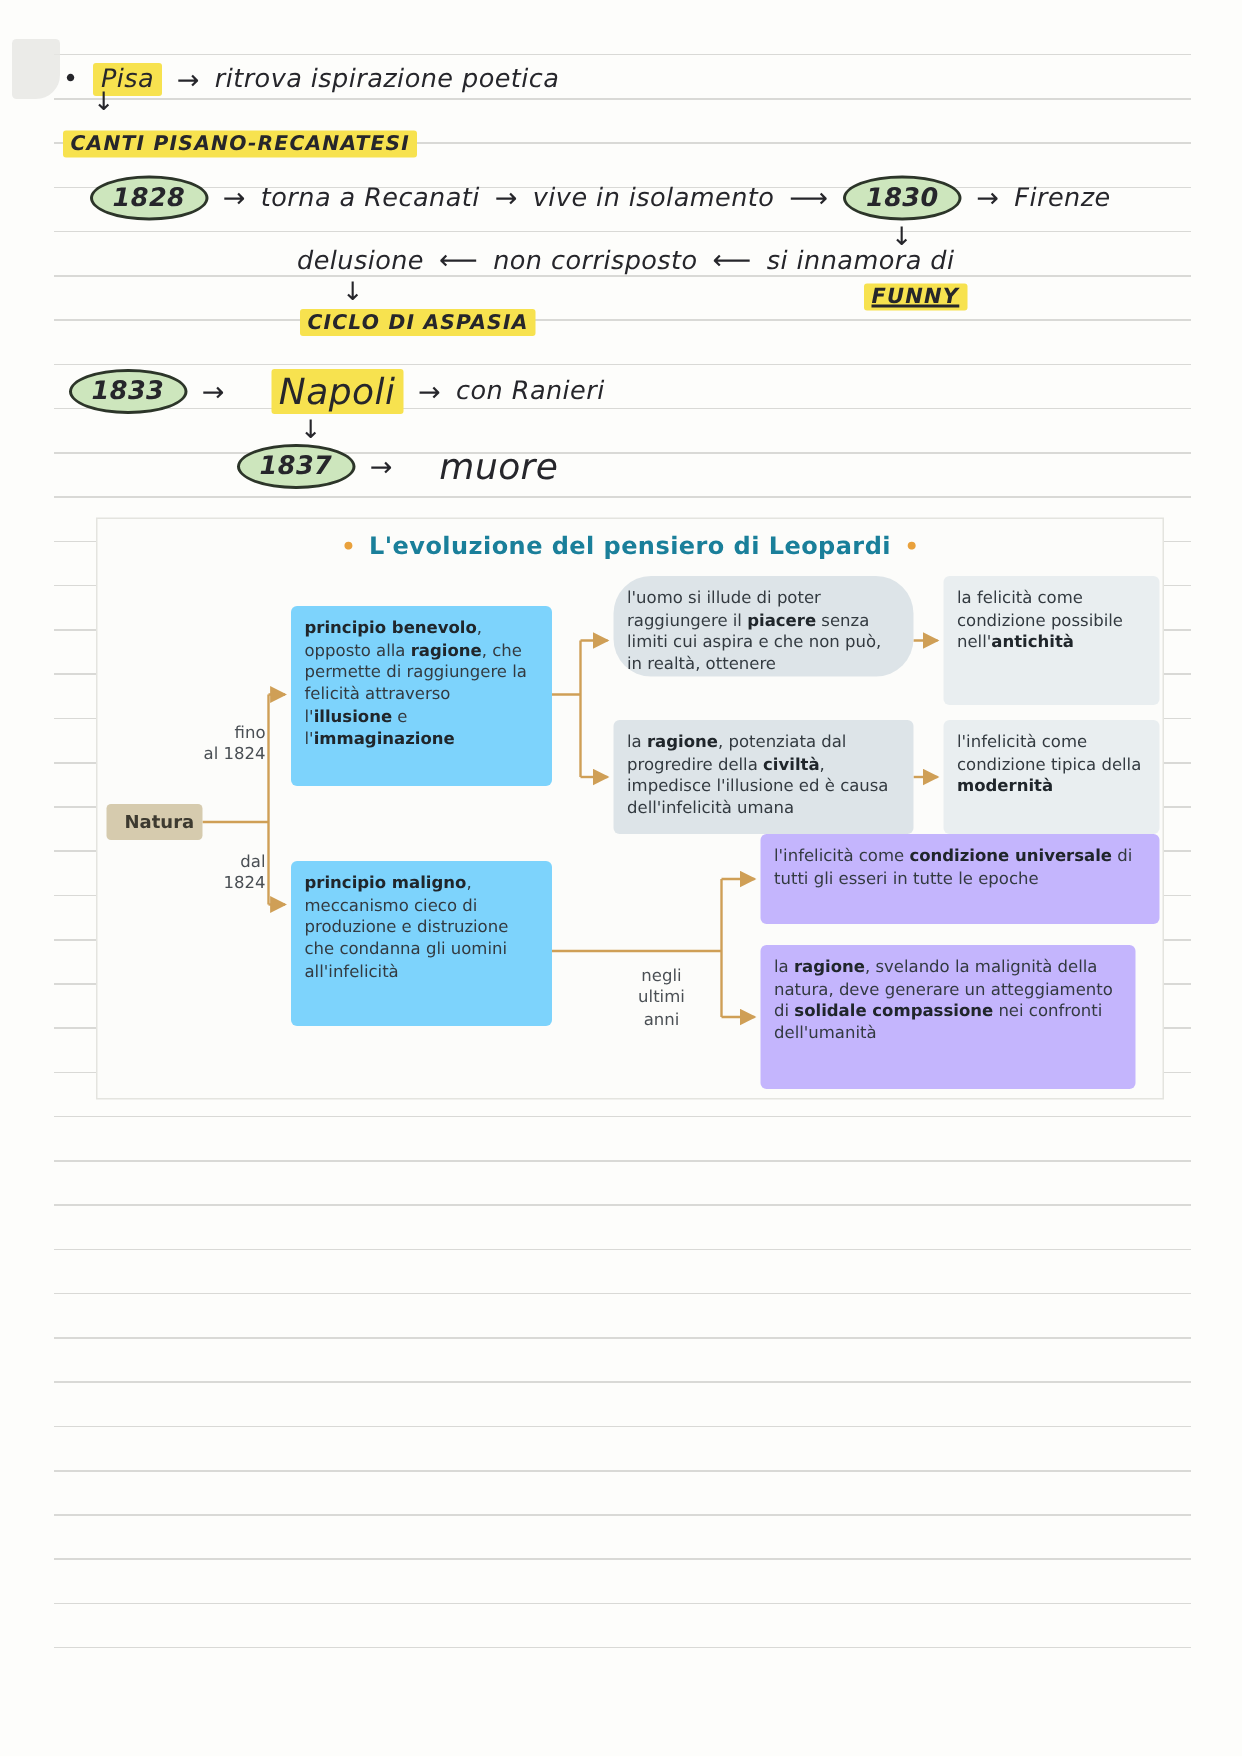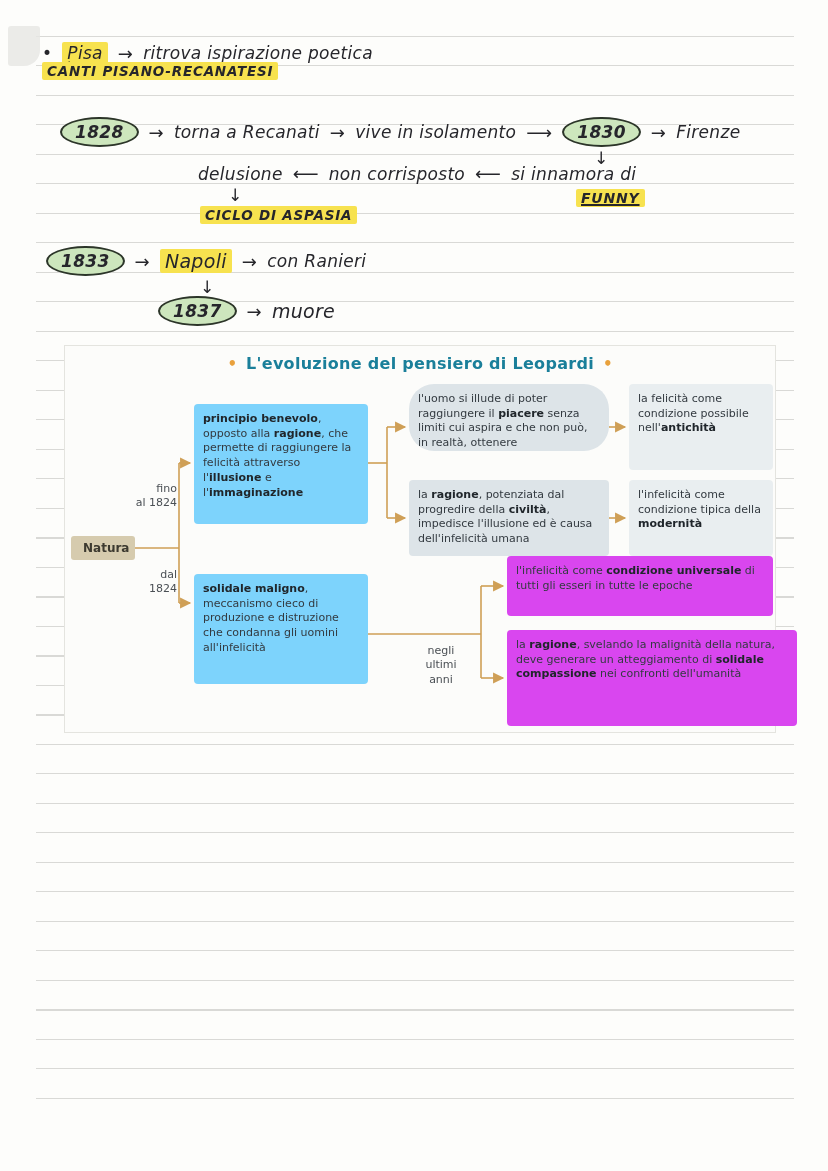--- a/index.html
+++ b/index.html
@@ -14,21 +14,21 @@
   .rules{
     position:absolute;left:36px;right:34px;top:36px;height:1074px;z-index:0;
     background-image:repeating-linear-gradient(to bottom,#d9d9d6 0px,#d9d9d6 1px,transparent 1px,transparent 29.5px);
   }
   
   .hand{position:absolute;z-index:3;font-style:italic;font-size:17px;letter-spacing:.3px;color:#26262b;}
   .row{display:flex;align-items:center;gap:10px;white-space:nowrap;}
   .arr{font-style:normal;font-size:18px;color:#26262b;}
   .darr{font-size:17px;}
   .caps{font-size:13.5px;font-weight:600;letter-spacing:.8px;}
-  .big{font-size:19px;}
+  .big{font-size:24px;margin-left:21px;}
   .hl{background:#f7e24f;padding:1px 5px;border-radius:2px;}
   .funny{text-decoration:underline;text-decoration-thickness:2px;font-size:14px;}
   .year{
     display:inline-block;border:2.2px solid #2c3529;border-radius:50%;
     background:#cde6bd;padding:3px 13px;font-weight:700;font-size:17px;
   }
   
   .diagram{
     position:absolute;left:64px;top:345px;width:712px;height:388px;z-index:2;
     background:#fcfcfa;border:1px solid #e4e4df;box-sizing:border-box;
@@ -41,21 +41,21 @@
   .tbullet{color:#e9a13c;font-size:15px;font-weight:700;}
   .connectors{position:absolute;left:0;top:0;width:712px;height:388px;z-index:1;}
   .dbox{
     position:absolute;z-index:2;box-sizing:border-box;border-radius:4px;
     font-size:11px;line-height:1.34;color:#333a40;padding:8px 9px;
   }
   .dbox b{color:#20262b;}
   .bg-strong{background:#7dd3fc;}
   .bg-mid{background:#dde4e8;}
   .bg-light{background:#e9eef0;}
-  .bg-teal{background:#d946ef;}
+  .bg-teal{background:#c4b5fd;}
   .natura{
     background:#d6cbae;font-weight:700;font-size:12px;color:#3d3a30;
     text-align:center;padding:4px 12px;border-radius:3px;
   }
   .dlabel{
     position:absolute;z-index:2;font-size:11px;color:#4a4f54;
     white-space:pre-line;line-height:1.3;background:transparent;
   }
 </style>
 </head>
@@ -65,21 +65,21 @@
   <div class="corner-fold"></div>
   <div class="rules"></div>
 
   <div class="hand row" style="left:42px;top:42px">
     <span>•</span>
     <span class="hl">Pisa</span>
     <span class="arr">→</span>
     <span>ritrova ispirazione poetica</span>
   </div>
   <span class="hand darr" style="left:62px;top:58px">↓</span>
-  <div class="hand caps hl" style="left:42px;top:62px">CANTI PISANO-RECANATESI</div>
+  <div class="hand caps hl" style="left:42px;top:87px">CANTI PISANO-RECANATESI</div>
 
   <div class="hand row" style="left:60px;top:117px">
     <span class="year">1828</span>
     <span class="arr">→</span>
     <span>torna a Recanati</span>
     <span class="arr">→</span>
     <span>vive in isolamento</span>
     <span class="arr">⟶</span>
     <span class="year">1830</span>
     <span class="arr">→</span>
@@ -148,24 +148,24 @@
 
     <div class="dlabel" style="left:54px;top:136px;width:58px;text-align:right;">fino
 al 1824</div>
     <div class="dlabel" style="left:68px;top:222px;width:44px;text-align:right;">dal
 1824</div>
     <div class="dlabel" style="left:348px;top:298px;width:56px;text-align:center;">negli
 ultimi
 anni</div>
 
     <div class="dbox bg-strong" style="left:129px;top:58px;width:174px;height:120px;"><b>principio benevolo</b>, opposto alla <b>ragione</b>, che permette di raggiungere la felicità attraverso l'<b>illusione</b> e l'<b>immaginazione</b></div>
-    <div class="dbox bg-strong" style="left:129px;top:228px;width:174px;height:110px;"><b>solidale maligno</b>, meccanismo cieco di produzione e distruzione che condanna gli uomini all'infelicità</div>
+    <div class="dbox bg-strong" style="left:129px;top:228px;width:174px;height:110px;"><b>principio maligno</b>, meccanismo cieco di produzione e distruzione che condanna gli uomini all'infelicità</div>
 
     <div class="dbox bg-mid" style="left:344px;top:38px;width:200px;height:67px;border-radius:25px;">l'uomo si illude di poter raggiungere il <b>piacere</b> senza limiti cui aspira e che non può, in realtà, ottenere</div>
     <div class="dbox bg-mid" style="left:344px;top:134px;width:200px;height:76px;">la <b>ragione</b>, potenziata dal progredire della <b>civiltà</b>, impedisce l'illusione ed è causa dell'infelicità umana</div>
 
     <div class="dbox bg-light" style="left:564px;top:38px;width:144px;height:86px;">la felicità come condizione possibile nell'<b>antichità</b></div>
     <div class="dbox bg-light" style="left:564px;top:134px;width:144px;height:76px;">l'infelicità come condizione tipica della <b>modernità</b></div>
 
     <div class="dbox bg-teal" style="left:442px;top:210px;width:266px;height:60px;">l'infelicità come <b>condizione universale</b> di tutti gli esseri in tutte le epoche</div>
-    <div class="dbox bg-teal" style="left:442px;top:284px;width:290px;height:96px;">la <b>ragione</b>, svelando la malignità della natura, deve generare un atteggiamento di <b>solidale compassione</b> nei confronti dell'umanità</div>
+    <div class="dbox bg-teal" style="left:442px;top:284px;width:250px;height:96px;">la <b>ragione</b>, svelando la malignità della natura, deve generare un atteggiamento di <b>solidale compassione</b> nei confronti dell'umanità</div>
   </div>
 </div>
 
 </body></html>

